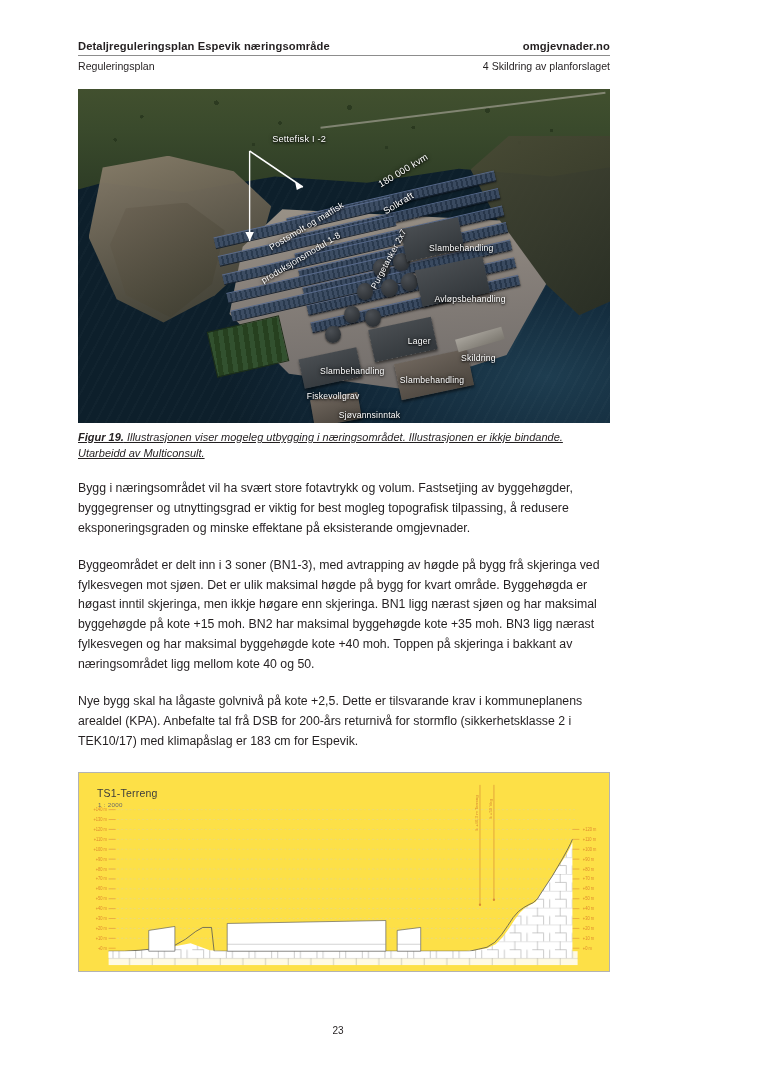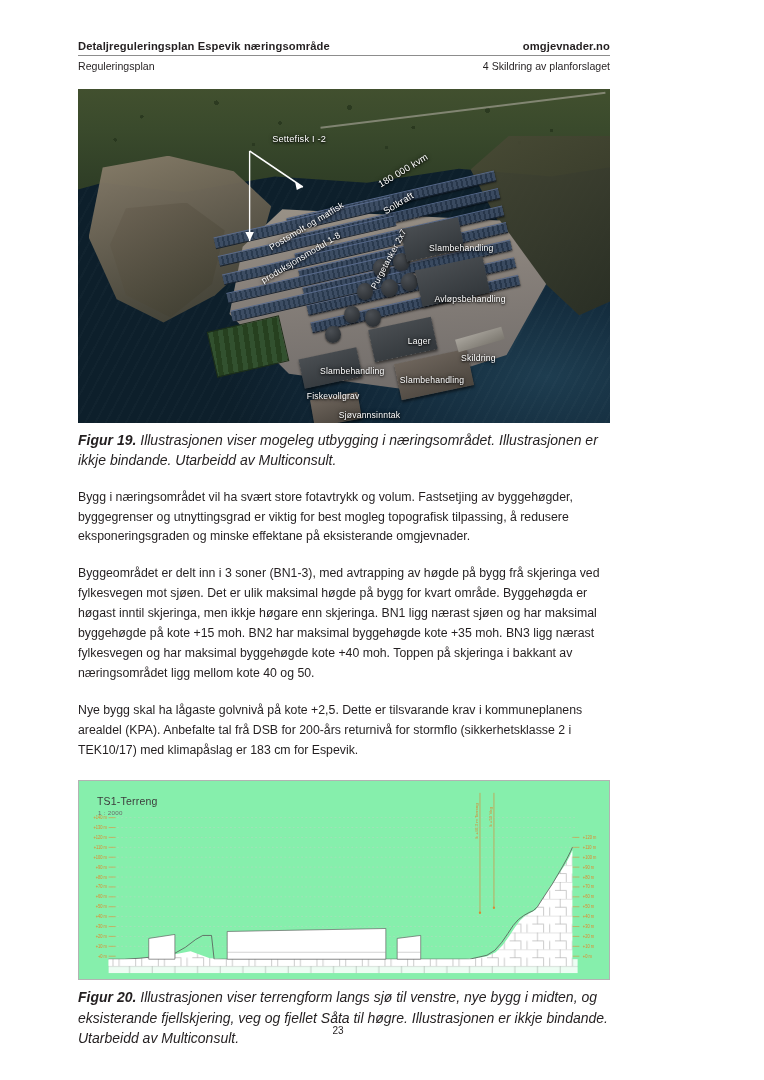--- a/index.html
+++ b/index.html
@@ -137,35 +137,35 @@
   .lbl{
     position:absolute; color:#ffffff; font-size:8.6px;
     text-shadow:0 1px 2px rgba(0,0,0,.95),0 0 4px rgba(0,0,0,.8);
     white-space:nowrap; letter-spacing:.2px;
   }
   .lbl.rot{ transform:rotate(-31deg); transform-origin:left center; }
   .lbl.rot2{ transform:rotate(-62deg); transform-origin:left center; }
   .arrow-svg{ position:absolute; left:0; top:0; width:100%; height:100%; pointer-events:none; }
 
   .cap{
-    font-size:14px; font-style:italic; line-height:1.45;
-    margin-top:7px; color:#231f20;
+    font-size:11px; font-style:italic; line-height:1.45;
+    margin-top:7px; color:#231f20;text-decoration:underline;
   }
   .cap b{ font-style:italic; font-weight:bold; }
 
   
   .body p{
     font-size:12.3px; line-height:1.62; margin-top:17px;
     text-align:left; color:#231f20;
   }
 
   
   .fig20-wrap{ margin-top:20px; }
   .section-box{
-    border:1px solid #b3b3b3; background:#86efac;
+    border:1px solid #b3b3b3; background:#fde047;
     height:200px; position:relative; overflow:hidden;
   }
   .sec-title{
     position:absolute; left:18px; top:14px;
     font-size:10.5px; color:#3b3b3b; letter-spacing:.2px;
   }
   .sec-scale{
     position:absolute; left:19px; top:28px;
     font-size:6.2px; color:#6a6a6a; letter-spacing:.3px;
   }
@@ -406,19 +406,16 @@
         </g>
 
         <g>
           <line x1="476" y1="12" x2="476" y2="128" stroke="#d98a33" stroke-width=".7"></line>
           <circle cx="476" cy="128" r="1.3" fill="#d98a33"></circle>
           <text class="vann-txt" transform="translate(474.2,46) rotate(-90)" text-anchor="start">k +50 Veg</text>
         </g>
       </svg>
     </div>
 
-    <div class="cap">
-      <b>Figur 20.</b><span> Illustrasjonen viser terrengform langs sjø til venstre, nye bygg i midten, og eksisterande fjellskjering, veg og fjellet Såta til høgre. Illustrasjonen er ikkje bindande. Utarbeidd av Multiconsult.</span>
-    </div>
   </div>
 
   <div class="pageno">23</div>
 </div>
 
 </body></html>

